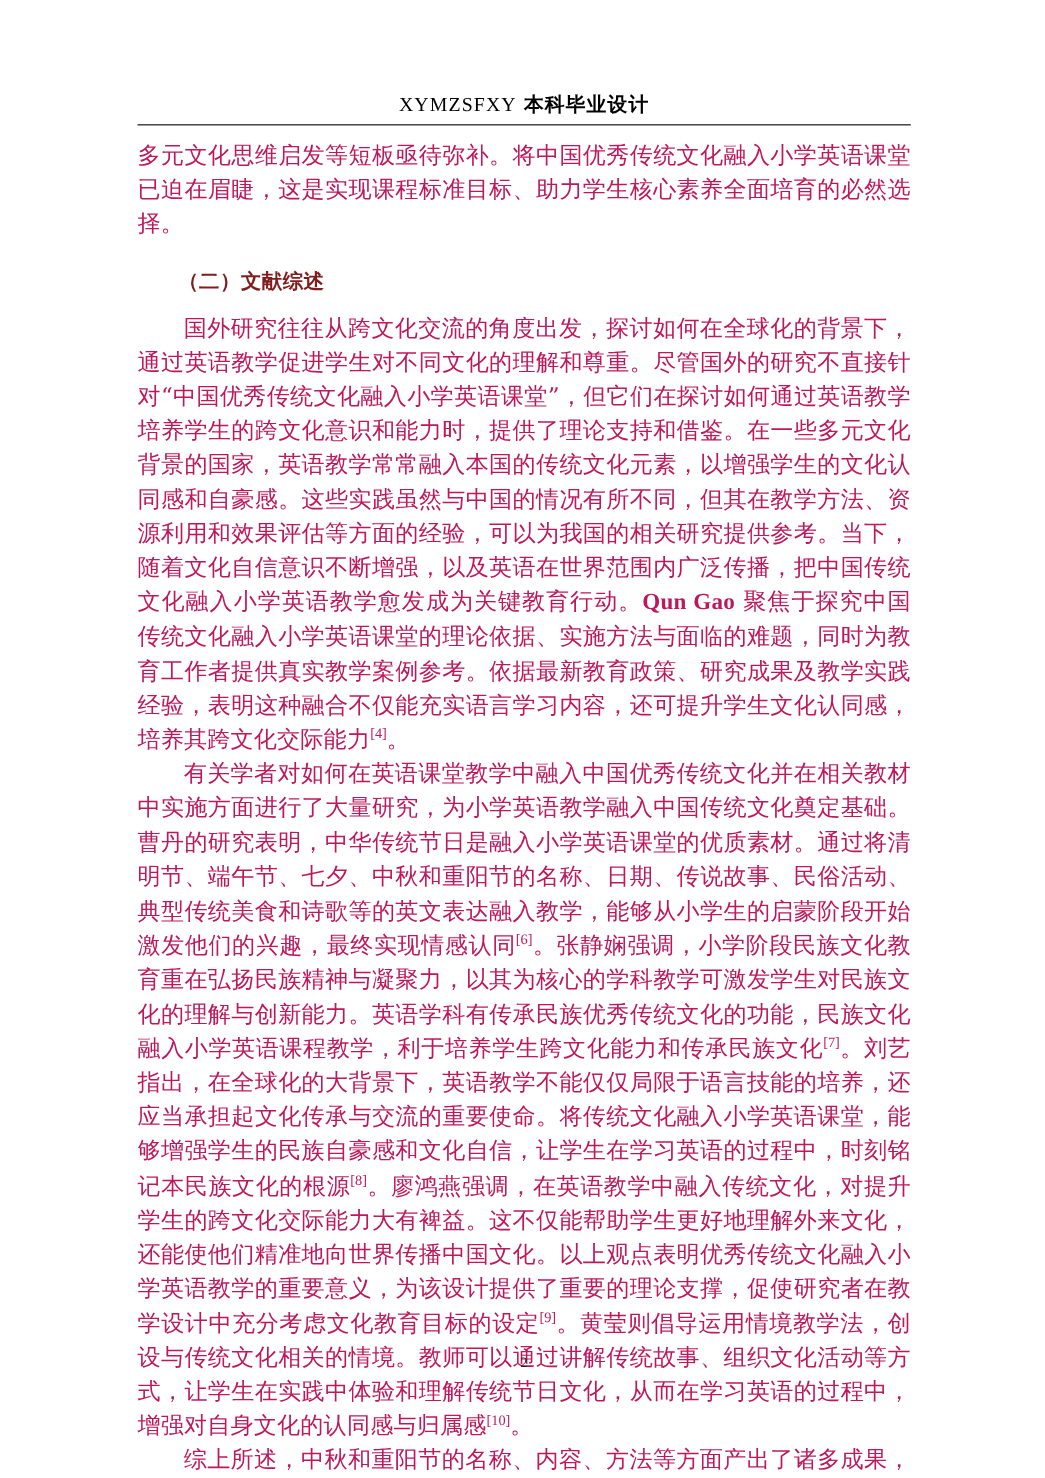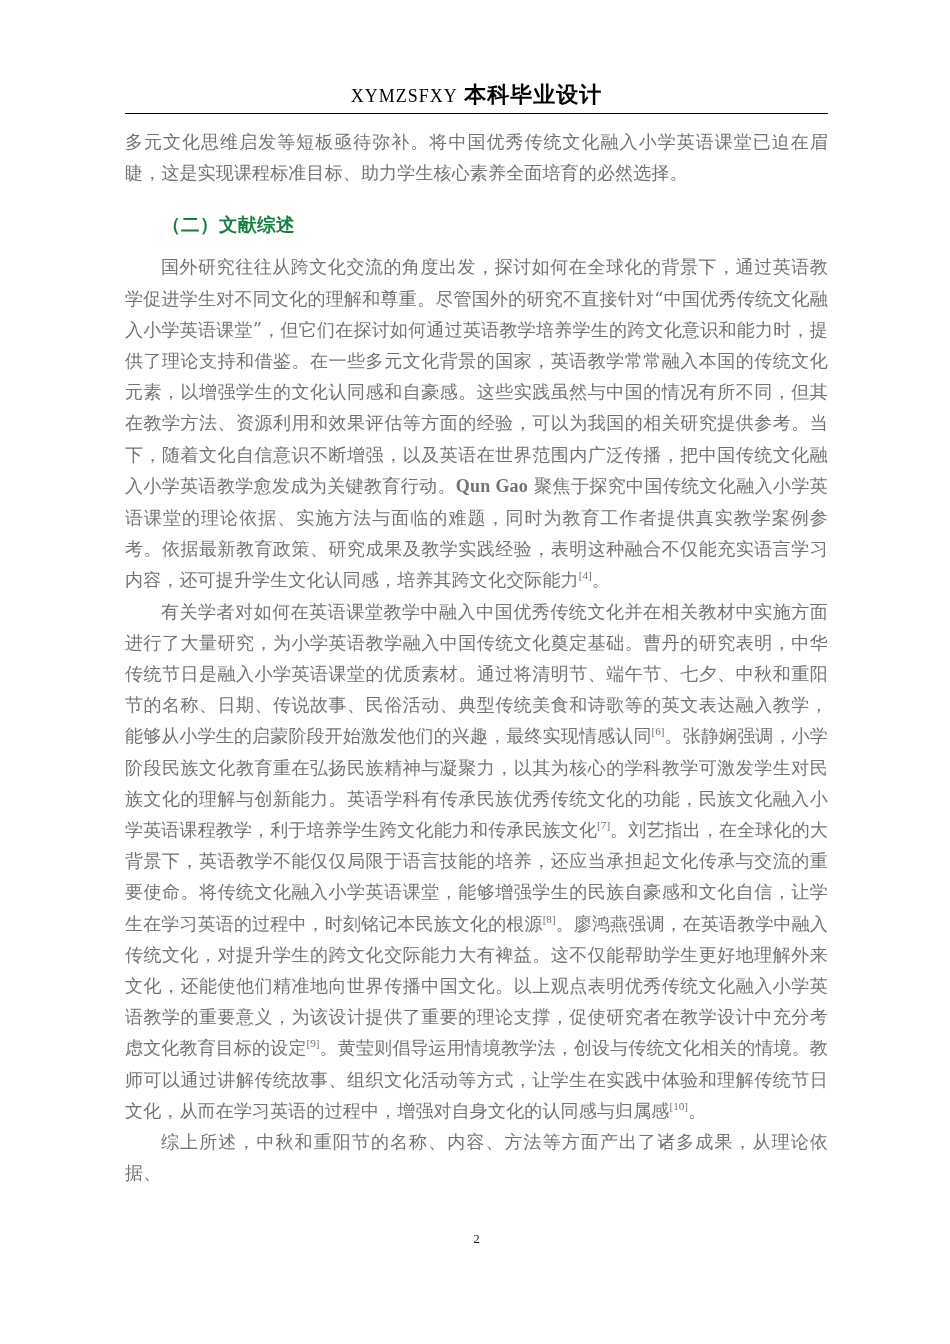--- a/index.html
+++ b/index.html
@@ -39,64 +39,64 @@
     white-space: nowrap;
   }
   .header-title .hdr-latin {
     font-family: "Liberation Serif", "DejaVu Serif", serif;
     font-size: 18px;
     letter-spacing: 1px;
   }
   .header-title .hdr-cjk {
     font-family: "DejaVu Sans", "Liberation Sans", sans-serif;
     font-weight: bold;
-    font-size: 22px;
+    font-size: 18px;
     letter-spacing: 1px;
     margin-top: 40px;
   }
   .header-rule {
     margin-top: 4px;
     border-top: 1.4px solid #000;
     width: 703px;
   }
 
   
   .body-col {
     position: absolute;
     left: 125px;
     top: 126px;
     width: 703px;
   }
 
   p.para {
     margin: 0;
-    font-size: 18px;
+    font-size: 21px;
     line-height: 31.2px;
     text-align: justify;
     text-align-last: left;
     text-justify: inter-character;
     letter-spacing: 0.15px;
     word-spacing: 0px;
-    color: #737373;
+    color: #be185d;
   }
   p.indent {
     text-indent: 2em;
   }
 
   .sec-heading {
     margin: 0;
     padding-top: 20px;
     padding-bottom: 9px;
     padding-left: 2em;
     font-family: "DejaVu Sans", "Liberation Sans", sans-serif;
     font-size: 18.5px;
     line-height: 34px;
     font-weight: bold;
     letter-spacing: 0.5px;
-    color: #15803d;
+    color: #7f1d1d;
   }
 
   .latin {
     font-family: "Liberation Serif", "DejaVu Serif", serif;
     letter-spacing: 0.2px;
     font-weight: bold;
   }
 
   sup.cite {
     font-size: 0.62em;

